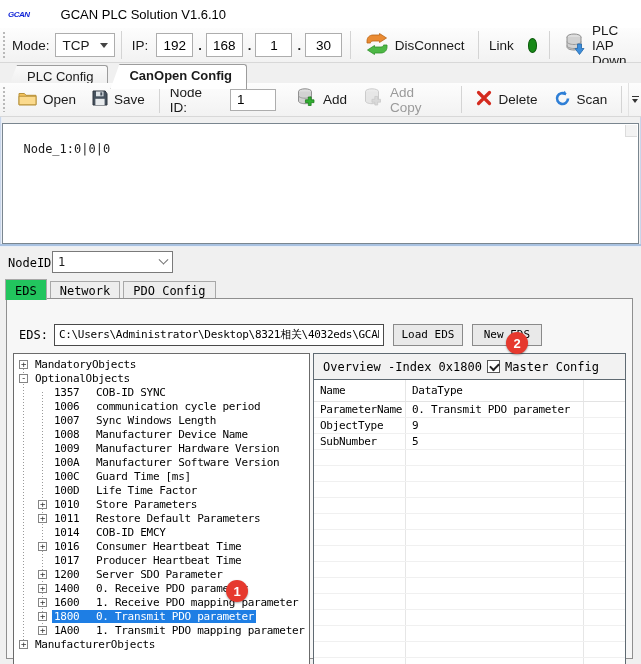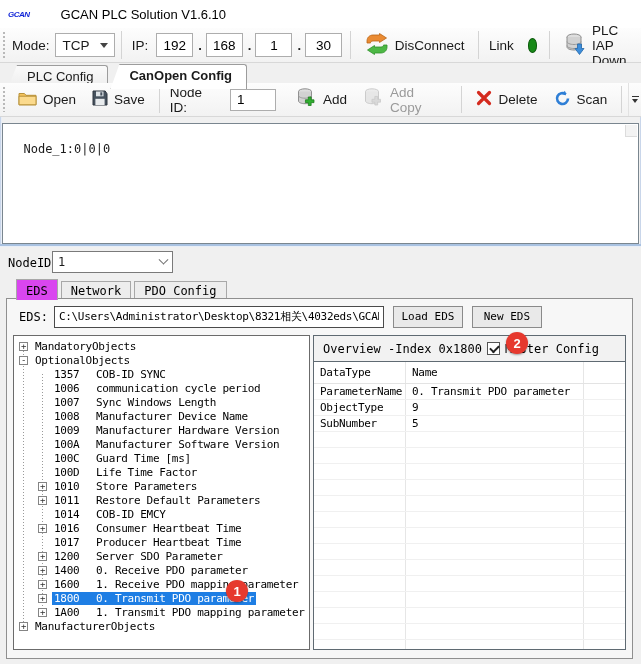--- a/index.html
+++ b/index.html
@@ -68,25 +68,25 @@
   #bottom { position:absolute; top:247px; left:0; right:0; bottom:0; background:#f0f0f0; }
   #nodeid-label { position:absolute; top:9px; left:8px; font-size:12px; color:#000; }
   #nodeid-combo { position:absolute; top:4px; left:52px; width:121px; height:22px; background:#fff;
     border:1px solid #7a7a7a; display:flex; align-items:center; padding:0 5px; font-size:12px; }
   #nodeid-combo .chev { margin-left:auto; width:7px; height:7px; border-right:1.5px solid #6e6e6e;
     border-bottom:1.5px solid #6e6e6e; transform:rotate(45deg) translate(-2px,-2px); }
 
   #tabstrip2 { position:absolute; top:31px; left:5px; height:21px; display:flex; align-items:flex-end; }
   .stab { font-size:12px; padding:2px 9px 3px 9px; border:1px solid #a8a8a8; border-bottom:none;
     background:#ededed; margin-right:3px; color:#000; height:18px; }
-  .stab.active { background:#d946ef; height:21px; margin-bottom:-1px; z-index:2; padding-top:4px;margin-left:11px; }
+  .stab.active { background:#22c55e; height:21px; margin-bottom:-1px; z-index:2; padding-top:4px; }
 
   #groupbox { position:absolute; top:51px; left:6px; right:8px; bottom:5px;
     border:1px solid #8f8f8f; background:#f7f7f7; padding:6px; }
-  #edsrow { display:flex; align-items:center; height:23px; margin-top:0; }
+  #edsrow { display:flex; align-items:center; height:23px; margin-top:18px; }
   #eds-label { font-size:12px; margin:0 6px 0 6px; color:#000; }
   #eds-path { width:330px; height:22px; border:1px solid #4a4a4a; background:#fff; padding:0 4px;
     font-size:11px; font-family:"DejaVu Sans Mono",monospace; letter-spacing:-0.3px; }
   .gbtn { width:70px; height:22px; margin-left:9px; background:#e9e9e9; border:1px solid #8a8a8a;
     font-size:11px; font-family:"DejaVu Sans Mono",monospace; display:flex; align-items:center;
     justify-content:center; }
 
   #panels { position:relative; display:flex; gap:3px; margin-top:7px; height:315px; }
 
   
@@ -443,22 +443,22 @@
       <div id="detail">
         <div id="overviewbar">
           <span id="overview-title">Overview -Index 0x1800</span>
           <div id="masterconfig">
             <div class="checkbox checked"></div>
             <span>Master Config</span>
           </div>
         </div>
         <div id="dtable">
           <div class="dtr head">
+            <div class="dtc">Name</div>
             <div class="dtc">DataType</div>
-            <div class="dtc">Name</div>
             <div class="dtc"></div>
           </div>
           <div class="dtr">
             <div class="dtc">ParameterName</div>
             <div class="dtc">0. Transmit PDO parameter</div>
             <div class="dtc"></div>
           </div>
           <div class="dtr">
             <div class="dtc">ObjectType</div>
             <div class="dtc">9</div>

